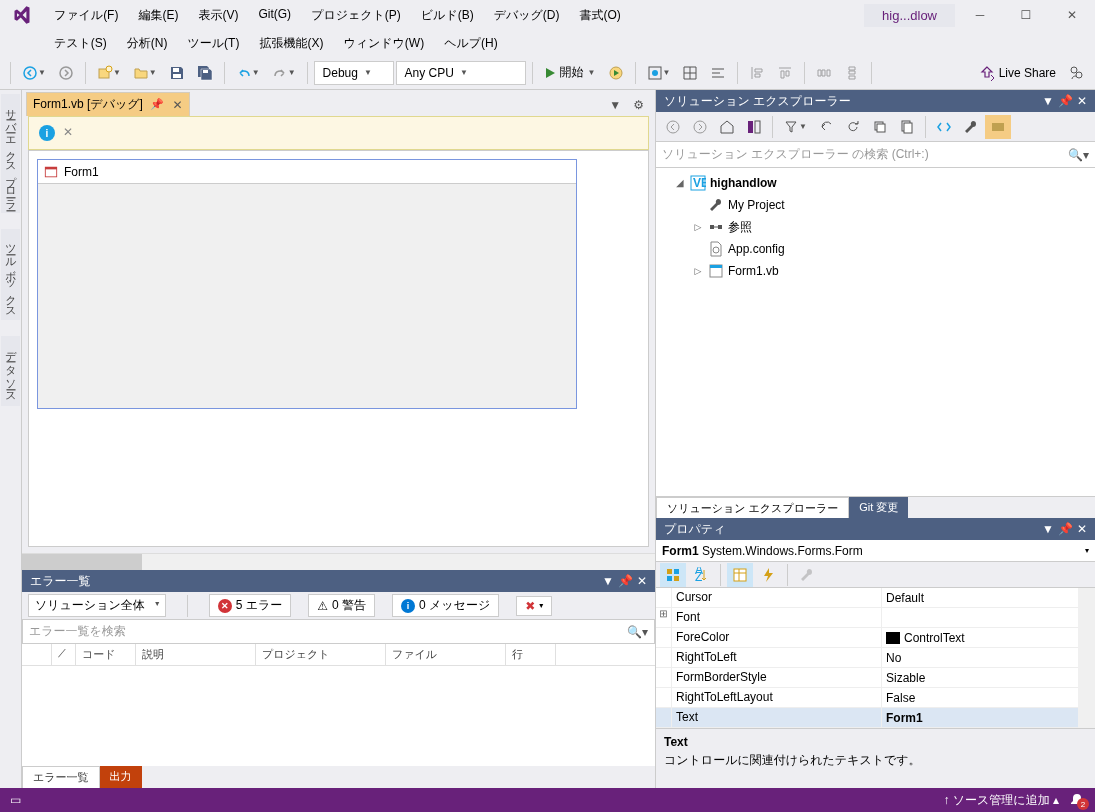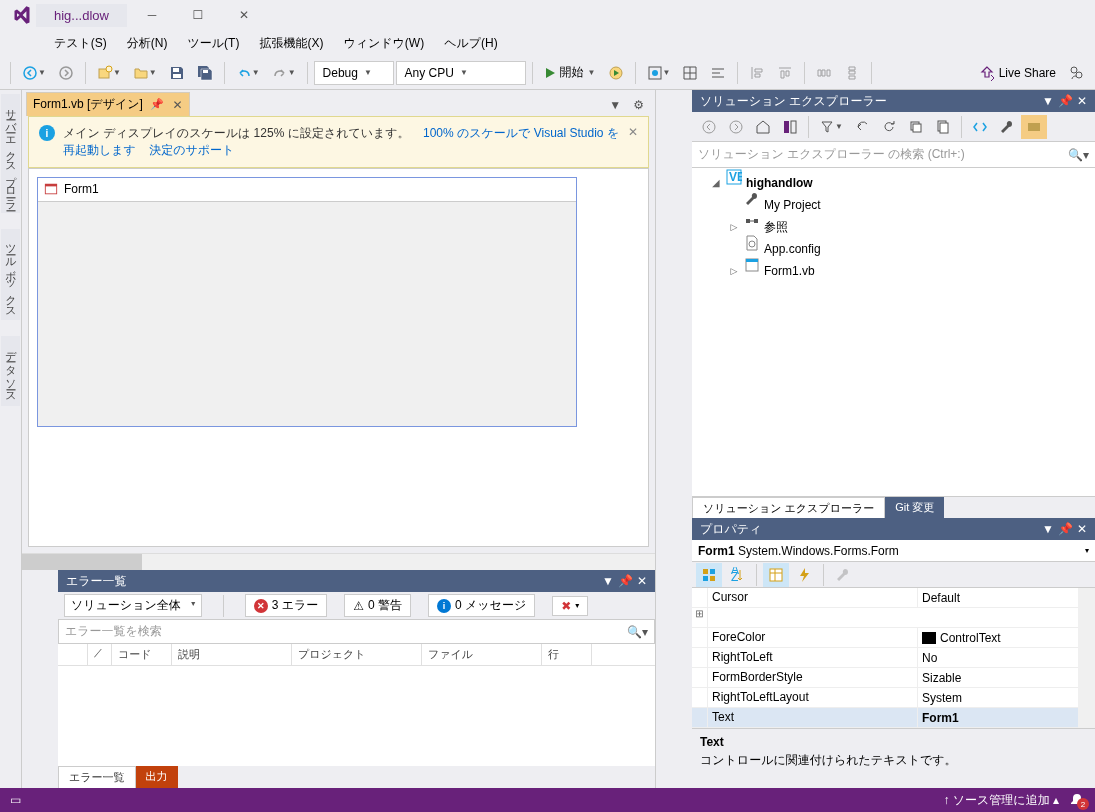--- a/index.html
+++ b/index.html
@@ -55,21 +55,21 @@
 
 .designer-wrap { flex:1; background:#fff; margin:0 6px 6px; border:1px solid #ccc; overflow:auto; }
 .designer-surface { background:#fff; padding:8px; }
 .form-preview { width:540px; height:250px; border:1px solid #7a96df; background:#f0f0f0; position:relative;}
 .form-titlebar { height:24px; background:#fff; border-bottom:1px solid #ccc; display:flex; align-items:center; padding:0 6px; gap:6px;}
 .form-titlebar .ficon { width:14px; height:14px; }
 .scrollbar-h { height:17px; background:#f0f0f0; border-top:1px solid #ddd; display:flex; }
 .scroll-thumb { width:120px; background:#cdcdcd; height:100%; }
 
 
-.panel { display:flex; flex-direction:column; background:#eeeef2;margin-left:36px; }
+.panel { display:flex; flex-direction:column; background:#eeeef2; }
 .panel-title { height:22px; background:#4d6082; color:#fff; display:flex; align-items:center; padding:0 8px; font-size:11px;}
 .panel-title .pin-icons { margin-left:auto; display:flex; gap:4px; }
 .errlist-toolbar { height:28px; background:#eeeef2; border-bottom:1px solid #ccc; display:flex; align-items:center; padding:0 6px; gap:17px;}
 .err-scope { border:1px solid #ccc; background:#fff; padding:2px 20px 2px 6px; position:relative; cursor:pointer;}
 .err-scope::after { content:"▼"; font-size:7px; position:absolute; right:4px; top:5px; color:#555;}
 .err-filter-btn { border:1px solid #ccc; background:#fff; padding:2px 8px; display:flex; align-items:center; gap:4px; cursor:pointer;}
 .err-filter-btn .badge { width:14px; height:14px; border-radius:50%; display:flex; align-items:center; justify-content:center; font-size:9px; color:#fff; font-weight:bold;}
 .badge-err { background:#d13438; }
 .badge-info { background:#0078d4; }
 .errlist-search { height:24px; border:1px solid #ccc; border-top:none; background:#fff; display:flex; align-items:center; padding:0 6px; color:#999;}
@@ -88,21 +88,21 @@
 
 
 .sln-toolbar { height:30px; background:#eeeef2; border-bottom:1px solid #ccc; display:flex; align-items:center; gap:1px; padding:0 4px;}
 .sln-toolbar .tool-btn { padding:3px 4px;}
 .sln-search { height:26px; border-bottom:1px solid #ccc; background:#fff; display:flex; align-items:center; padding:0 6px; color:#999;}
 .sln-search .mag { margin-left:auto; color:#555;}
 .sln-tree { flex:1; background:#fff; padding:4px 0; overflow:auto;}
 .tree-row { display:flex; align-items:center; height:22px; padding-left:6px; gap:4px; cursor:pointer;}
 .tree-row.bold { font-weight:bold; }
 .tree-arrow { width:12px; font-size:9px; color:#666; display:inline-block; text-align:center;}
-.tree-icon { width:16px; height:28px; display:flex; justify-content:center;}
+.tree-icon { width:16px; height:28px; display:flex; align-items:center; justify-content:center;}
 .sln-bottom-tabs { height:22px; background:#eeeef2; border-top:1px solid #ccc; display:flex;}
 .sln-tab { padding:3px 10px; font-size:11px; cursor:pointer;}
 .sln-tab.active { background:#fff; border:1px solid #ccc; border-bottom:none;}
 .sln-tab.git { background:#4d6082; color:#fff;}
 
 
 .props-combo { height:22px; background:#fff; border-bottom:1px solid #ccc; display:flex; align-items:center; padding:0 6px;}
 .props-combo .dd { margin-left:auto; font-size:8px;}
 .props-toolbar { height:26px; background:#eeeef2; border-bottom:1px solid #ccc; display:flex; align-items:center; padding:0 4px; gap:2px;}
 .props-grid { background:#fff; overflow:auto;}
@@ -128,20 +128,30 @@
 </style>
 </head>
 <body>
 
 <div class="titlebar">
   <div class="vs-logo">
     <svg viewBox="0 0 32 32">
         <path fill="#68217a" d="M23 2l-9 10L8 7 4 9v14l4 2 6-5 9 10 5-2V4l-5-2zM8 19v-6l4 3-4 3zm15 3l-6-6 6-6v12z"></path>
       </svg>
   </div>
+  <div class="menu-row1">
+    <div class="menu-item">ファイル(F)</div>
+    <div class="menu-item">編集(E)</div>
+    <div class="menu-item">表示(V)</div>
+    <div class="menu-item">Git(G)</div>
+    <div class="menu-item">プロジェクト(P)</div>
+    <div class="menu-item">ビルド(B)</div>
+    <div class="menu-item">デバッグ(D)</div>
+    <div class="menu-item">書式(O)</div>
+  </div>
   <div class="titlebar-solution">hig...dlow</div>
   <div class="window-btns">
     <div class="window-btn">─</div>
     <div class="window-btn">☐</div>
     <div class="window-btn">✕</div>
   </div>
 </div>
 
 <div class="menubar2">
   <div class="menu-item">テスト(S)</div>
@@ -293,39 +303,32 @@
   <div class="left-dock">
     <div class="vtab">サーバー エクスプローラー</div>
     <div class="vtab">ツールボックス</div>
     <div class="vtab">データ ソース</div>
   </div>
 
   <div class="center">
 
     <div class="tab-strip">
       <div class="doc-tab active">
-        <span>Form1.vb [デザイン]</span>
+        <span>Form1.vb [デバッグ]</span>
         <span class="tab-pin">📌</span>
         <span class="tab-close">✕</span>
       </div>
       <div class="tab-strip-right">
         <span class="tool-btn">▼</span>
         <span class="tool-btn">⚙</span>
       </div>
     </div>
 
     <div class="info-bar">
       <div class="info-icon">i</div>
-      <div class="info-text">
-        <span>メイン ディスプレイのスケールは 125% に設定されています。</span>
-        &nbsp;&nbsp;
-        <a>100% のスケールで Visual Studio を再起動します</a>
-        &nbsp;&nbsp;
-        <a>決定のサポート</a>
-      </div>
       <div class="info-close">✕</div>
     </div>
 
     <div class="designer-wrap">
       <div class="designer-surface">
         <div class="form-preview">
           <div class="form-titlebar">
             <svg class="ficon" viewBox="0 0 16 16">
                 <rect x="1" y="2" width="14" height="12" fill="#c73d3d"></rect>
                 <rect x="2" y="5" width="12" height="8" fill="#fff"></rect>
@@ -346,21 +349,21 @@
           <span>▼</span>
           <span>📌</span>
           <span>✕</span>
         </div>
       </div>
       <div class="errlist-toolbar">
         <div class="err-scope">ソリューション全体</div>
         <div class="tool-sep"></div>
         <div class="err-filter-btn">
             <span class="badge badge-err">✕</span>
-            <span>3 エラー</span>
+            <span>5 エラー</span>
           </div>
         <div class="err-filter-btn">
             <span>⚠</span>
             <span>0 警告</span>
           </div>
         <div class="err-filter-btn">
             <span class="badge badge-info">i</span>
             <span>0 メッセージ</span>
           </div>
         <div class="err-filter-btn">
@@ -580,20 +583,21 @@
       </div>
       <div style="display:flex;">
         <div class="props-grid" style="flex:1;">
           <div class="prop-row">
               <span class="prop-exp"></span>
               <span class="prop-name">Cursor</span>
               <span class="prop-val">Default</span>
             </div>
           <div class="prop-row">
               <span class="prop-exp">⊞</span>
+              <span class="prop-name">Font</span>
             </div>
           <div class="prop-row">
               <span class="prop-exp"></span>
               <span class="prop-name">ForeColor</span>
               <span class="prop-val">
                 <span class="color-swatch"></span>
                 <span>ControlText</span>
               </span>
             </div>
           <div class="prop-row">
@@ -602,21 +606,21 @@
               <span class="prop-val">No</span>
             </div>
           <div class="prop-row">
               <span class="prop-exp"></span>
               <span class="prop-name">FormBorderStyle</span>
               <span class="prop-val">Sizable</span>
             </div>
           <div class="prop-row">
               <span class="prop-exp"></span>
               <span class="prop-name">RightToLeftLayout</span>
-              <span class="prop-val">System</span>
+              <span class="prop-val">False</span>
             </div>
           <div class="prop-row sel">
               <span class="prop-exp"></span>
               <span class="prop-name">Text</span>
               <span class="prop-val bold">Form1</span>
             </div>
         </div>
         <div class="props-scroll"></div>
       </div>
       <div class="props-desc">

